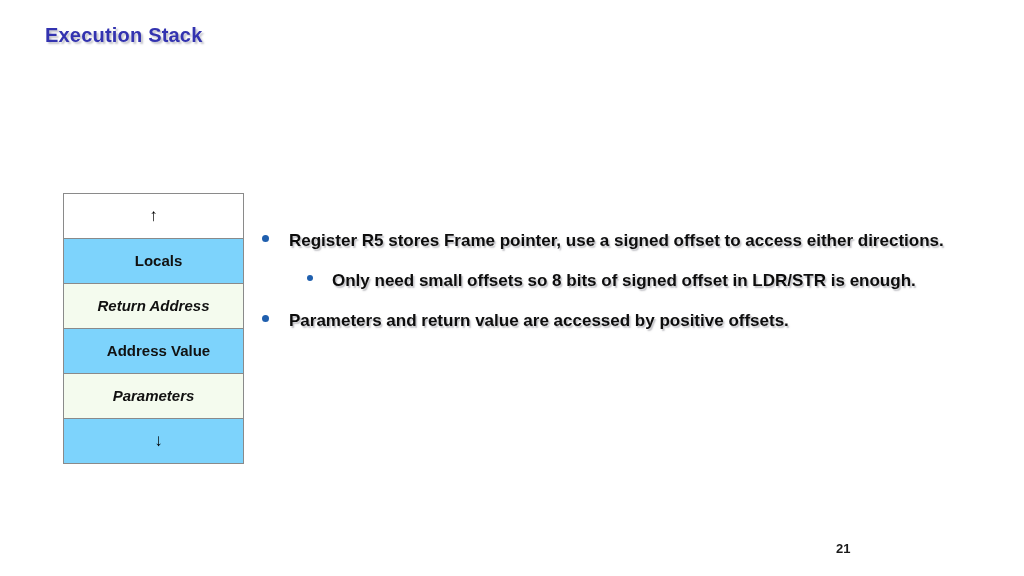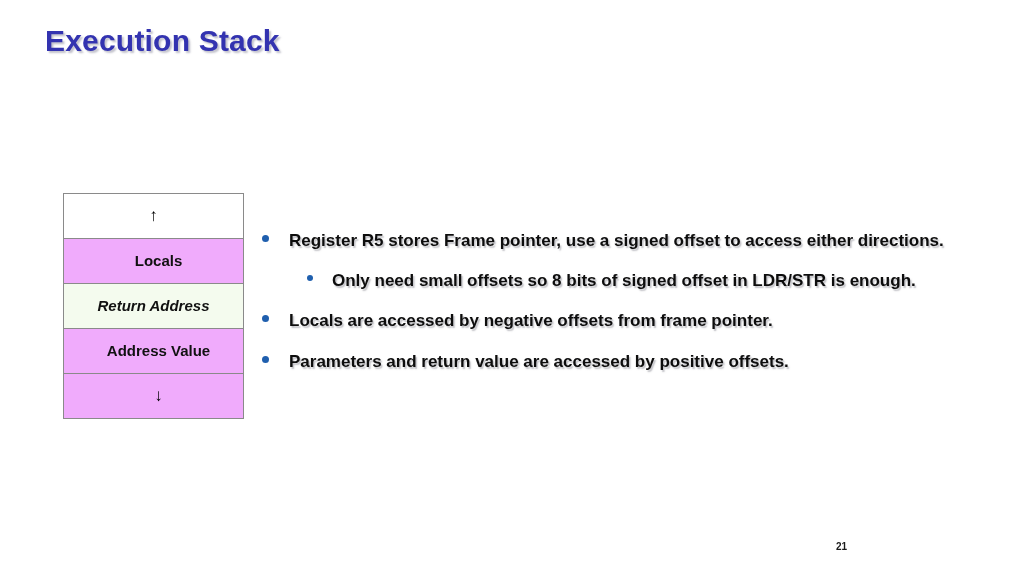--- a/index.html
+++ b/index.html
@@ -20,21 +20,21 @@
     position: absolute;
     inset: 0;
     background: #ffffff;
   }
 
   
   .slide-title {
     position: absolute;
     left: 45px;
     top: 24px;
-    font-size: 30px;
+    font-size: 20px;
     font-weight: bold;
     color: #3333b0;
     letter-spacing: 0.2px;
     text-shadow: 2px 2px 2px rgba(120,120,140,0.45);
     white-space: nowrap;
   }
 
   
   .stack-table {
     position: absolute;
@@ -52,21 +52,21 @@
     text-align: center;
     vertical-align: middle;
     font-size: 15px;
     font-weight: bold;
     color: #111111;
     height: 44px;
     padding: 0 2px;
     line-height: 1.1;
     white-space: nowrap;
   }
-  .cell-teal  { background: #f0abfc; padding-left: 12px; }
+  .cell-teal  { background: #7dd3fc; padding-left: 12px; }
   .cell-cream { background: #f4fbee; font-style: italic; }
   .cell-white { background: #ffffff; }
   .arrow-cell {
     font-size: 17px;
     font-weight: normal;
     color: #000000;
   }
 
   
   .bullets {
@@ -111,21 +111,21 @@
     text-shadow: 1.5px 1.5px 1.5px rgba(140,140,150,0.55);
   }
   .bullet.level-1 .bullet-text { max-width: 672px; }
   .bullet.level-2 .bullet-text { max-width: 700px; }
 
   
   .page-number {
     position: absolute;
     left: 836px;
     top: 541px;
-    font-size: 10px;
+    font-size: 13px;
     font-weight: bold;
     color: #1a1a1a;
   }
 </style>
 </head>
 <body>
 
 <div class="slide">
 
   <div class="slide-title">Execution Stack</div>
@@ -138,41 +138,40 @@
       <tr class="stack-row">
         <td class="stack-cell cell-teal">Locals</td>
       </tr>
       <tr class="stack-row">
         <td class="stack-cell cell-cream">Return Address</td>
       </tr>
       <tr class="stack-row">
         <td class="stack-cell cell-teal">Address Value</td>
       </tr>
       <tr class="stack-row">
+        <td class="stack-cell cell-cream">Parameters</td>
+      </tr>
+      <tr class="stack-row">
         <td class="stack-cell cell-teal arrow-cell">↓</td>
       </tr>
     </tbody>
   </table>
 
   <div class="bullets">
 
     <div class="bullet level-1">
       <span class="bullet-marker"></span>
       <span class="bullet-text">Register R5 stores Frame pointer, use a signed offset to access either directions.</span>
     </div>
 
     <div class="bullet level-2">
       <span class="bullet-marker"></span>
       <span class="bullet-text">Only need small offsets so 8 bits of signed offset in LDR/STR is enough.</span>
     </div>
 
-    <div class="bullet level-1">
-      <span class="bullet-marker"></span>
-      <span class="bullet-text">Locals are accessed by negative offsets from frame pointer.</span>
-    </div>
 
     <div class="bullet level-1">
       <span class="bullet-marker"></span>
       <span class="bullet-text">Parameters and return value are accessed by positive offsets.</span>
     </div>
 
   </div>
 
   <div class="page-number">21</div>
 

